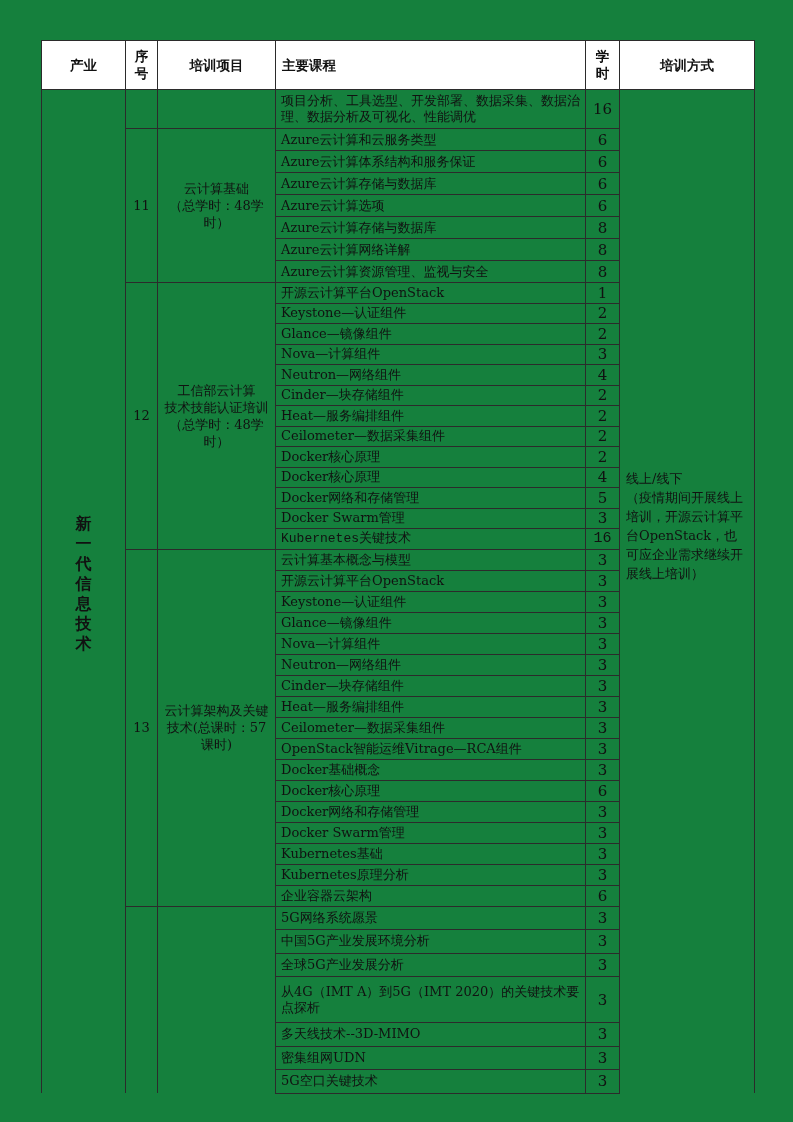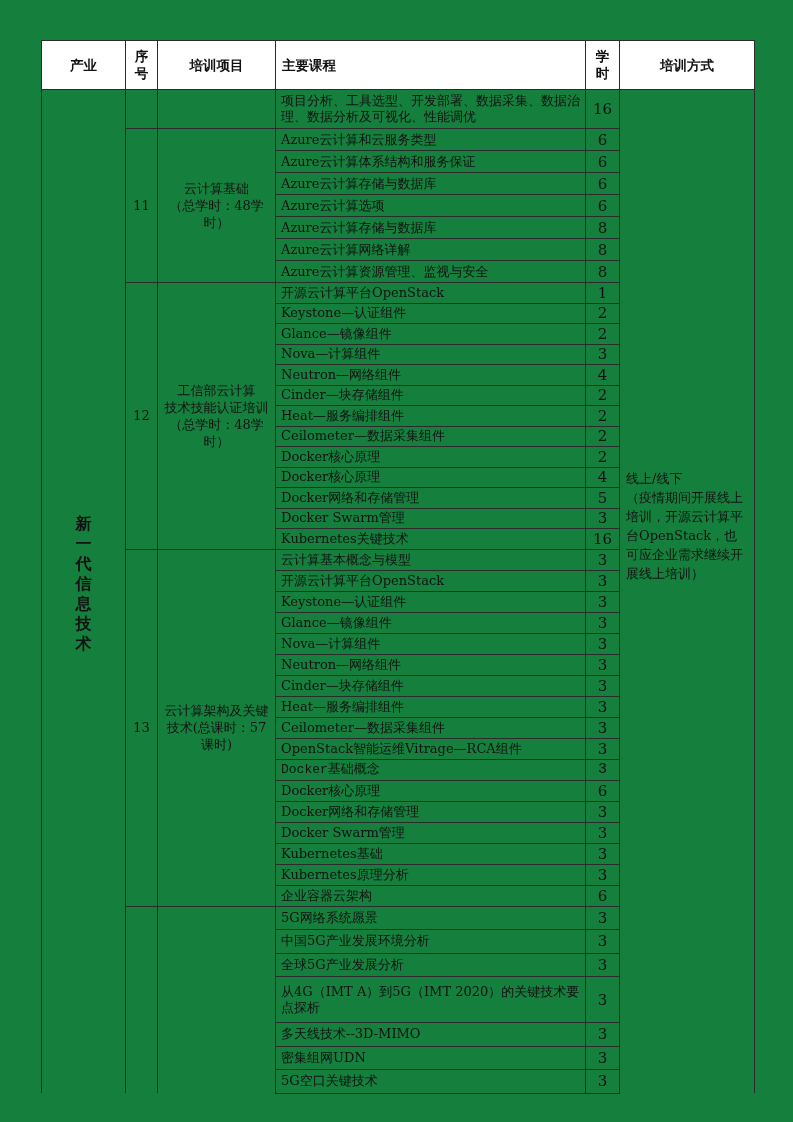--- a/index.html
+++ b/index.html
@@ -168,21 +168,21 @@
           <td class="hours">4</td>
         </tr>
         <tr style="height: 20.5px;">
           <td class="course">Docker网络和存储管理</td>
           <td class="hours">5</td>
         </tr>
         <tr style="height: 20.5px;">
           <td class="course">Docker Swarm管理</td>
           <td class="hours">3</td>
         </tr>
-        <tr style="height: 20.5px;">
+        <tr style="height: 20.5px; font-family: Liberation Mono, monospace;">
           <td class="course">Kubernetes关键技术</td>
           <td class="hours">16</td>
         </tr>
         <tr style="height: 21px;">
           <td class="num" rowspan="17">13</td>
           <td class="proj" rowspan="17">云计算架构及关键
 技术(总课时：57
 课时)</td>
           <td class="course">云计算基本概念与模型</td>
           <td class="hours">3</td>
@@ -216,21 +216,21 @@
           <td class="hours">3</td>
         </tr>
         <tr style="height: 21px;">
           <td class="course">Ceilometer—数据采集组件</td>
           <td class="hours">3</td>
         </tr>
         <tr style="height: 21px;">
           <td class="course">OpenStack智能运维Vitrage—RCA组件</td>
           <td class="hours">3</td>
         </tr>
-        <tr style="height: 21px; font-family: Liberation Mono, monospace;">
+        <tr style="height: 21px;">
           <td class="course">Docker基础概念</td>
           <td class="hours">3</td>
         </tr>
         <tr style="height: 21px;">
           <td class="course">Docker核心原理</td>
           <td class="hours">6</td>
         </tr>
         <tr style="height: 21px;">
           <td class="course">Docker网络和存储管理</td>
           <td class="hours">3</td>

